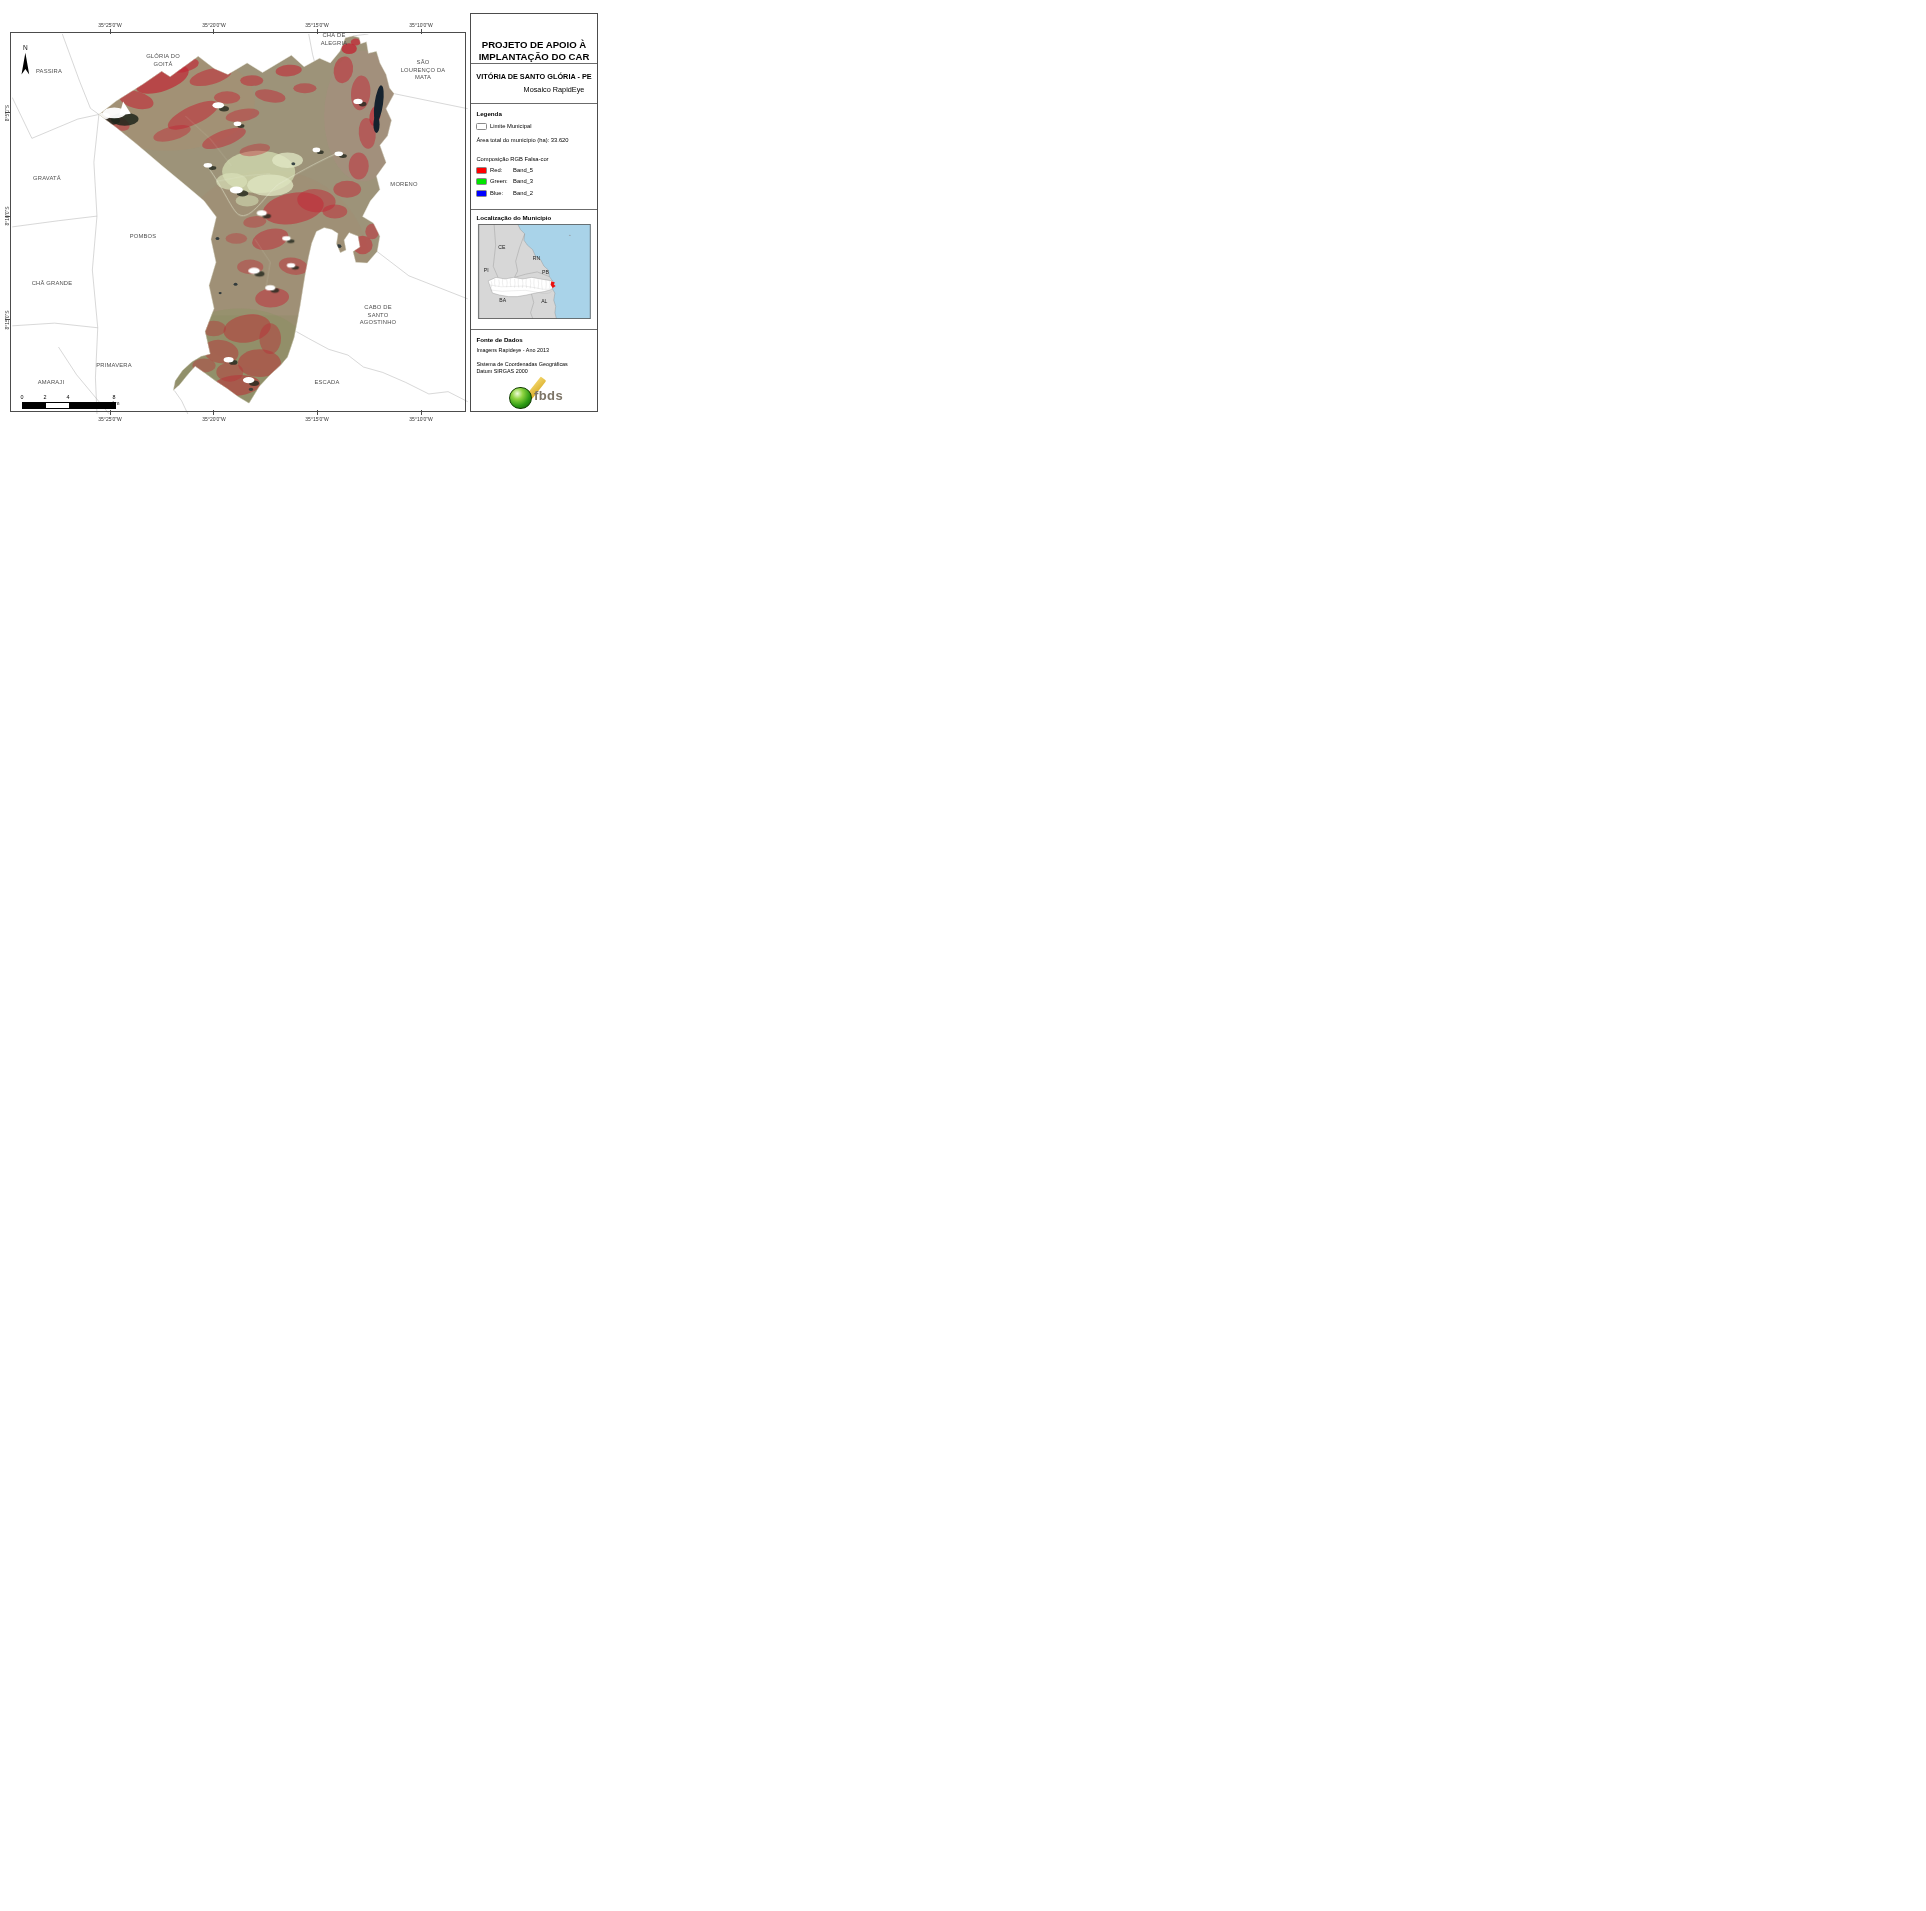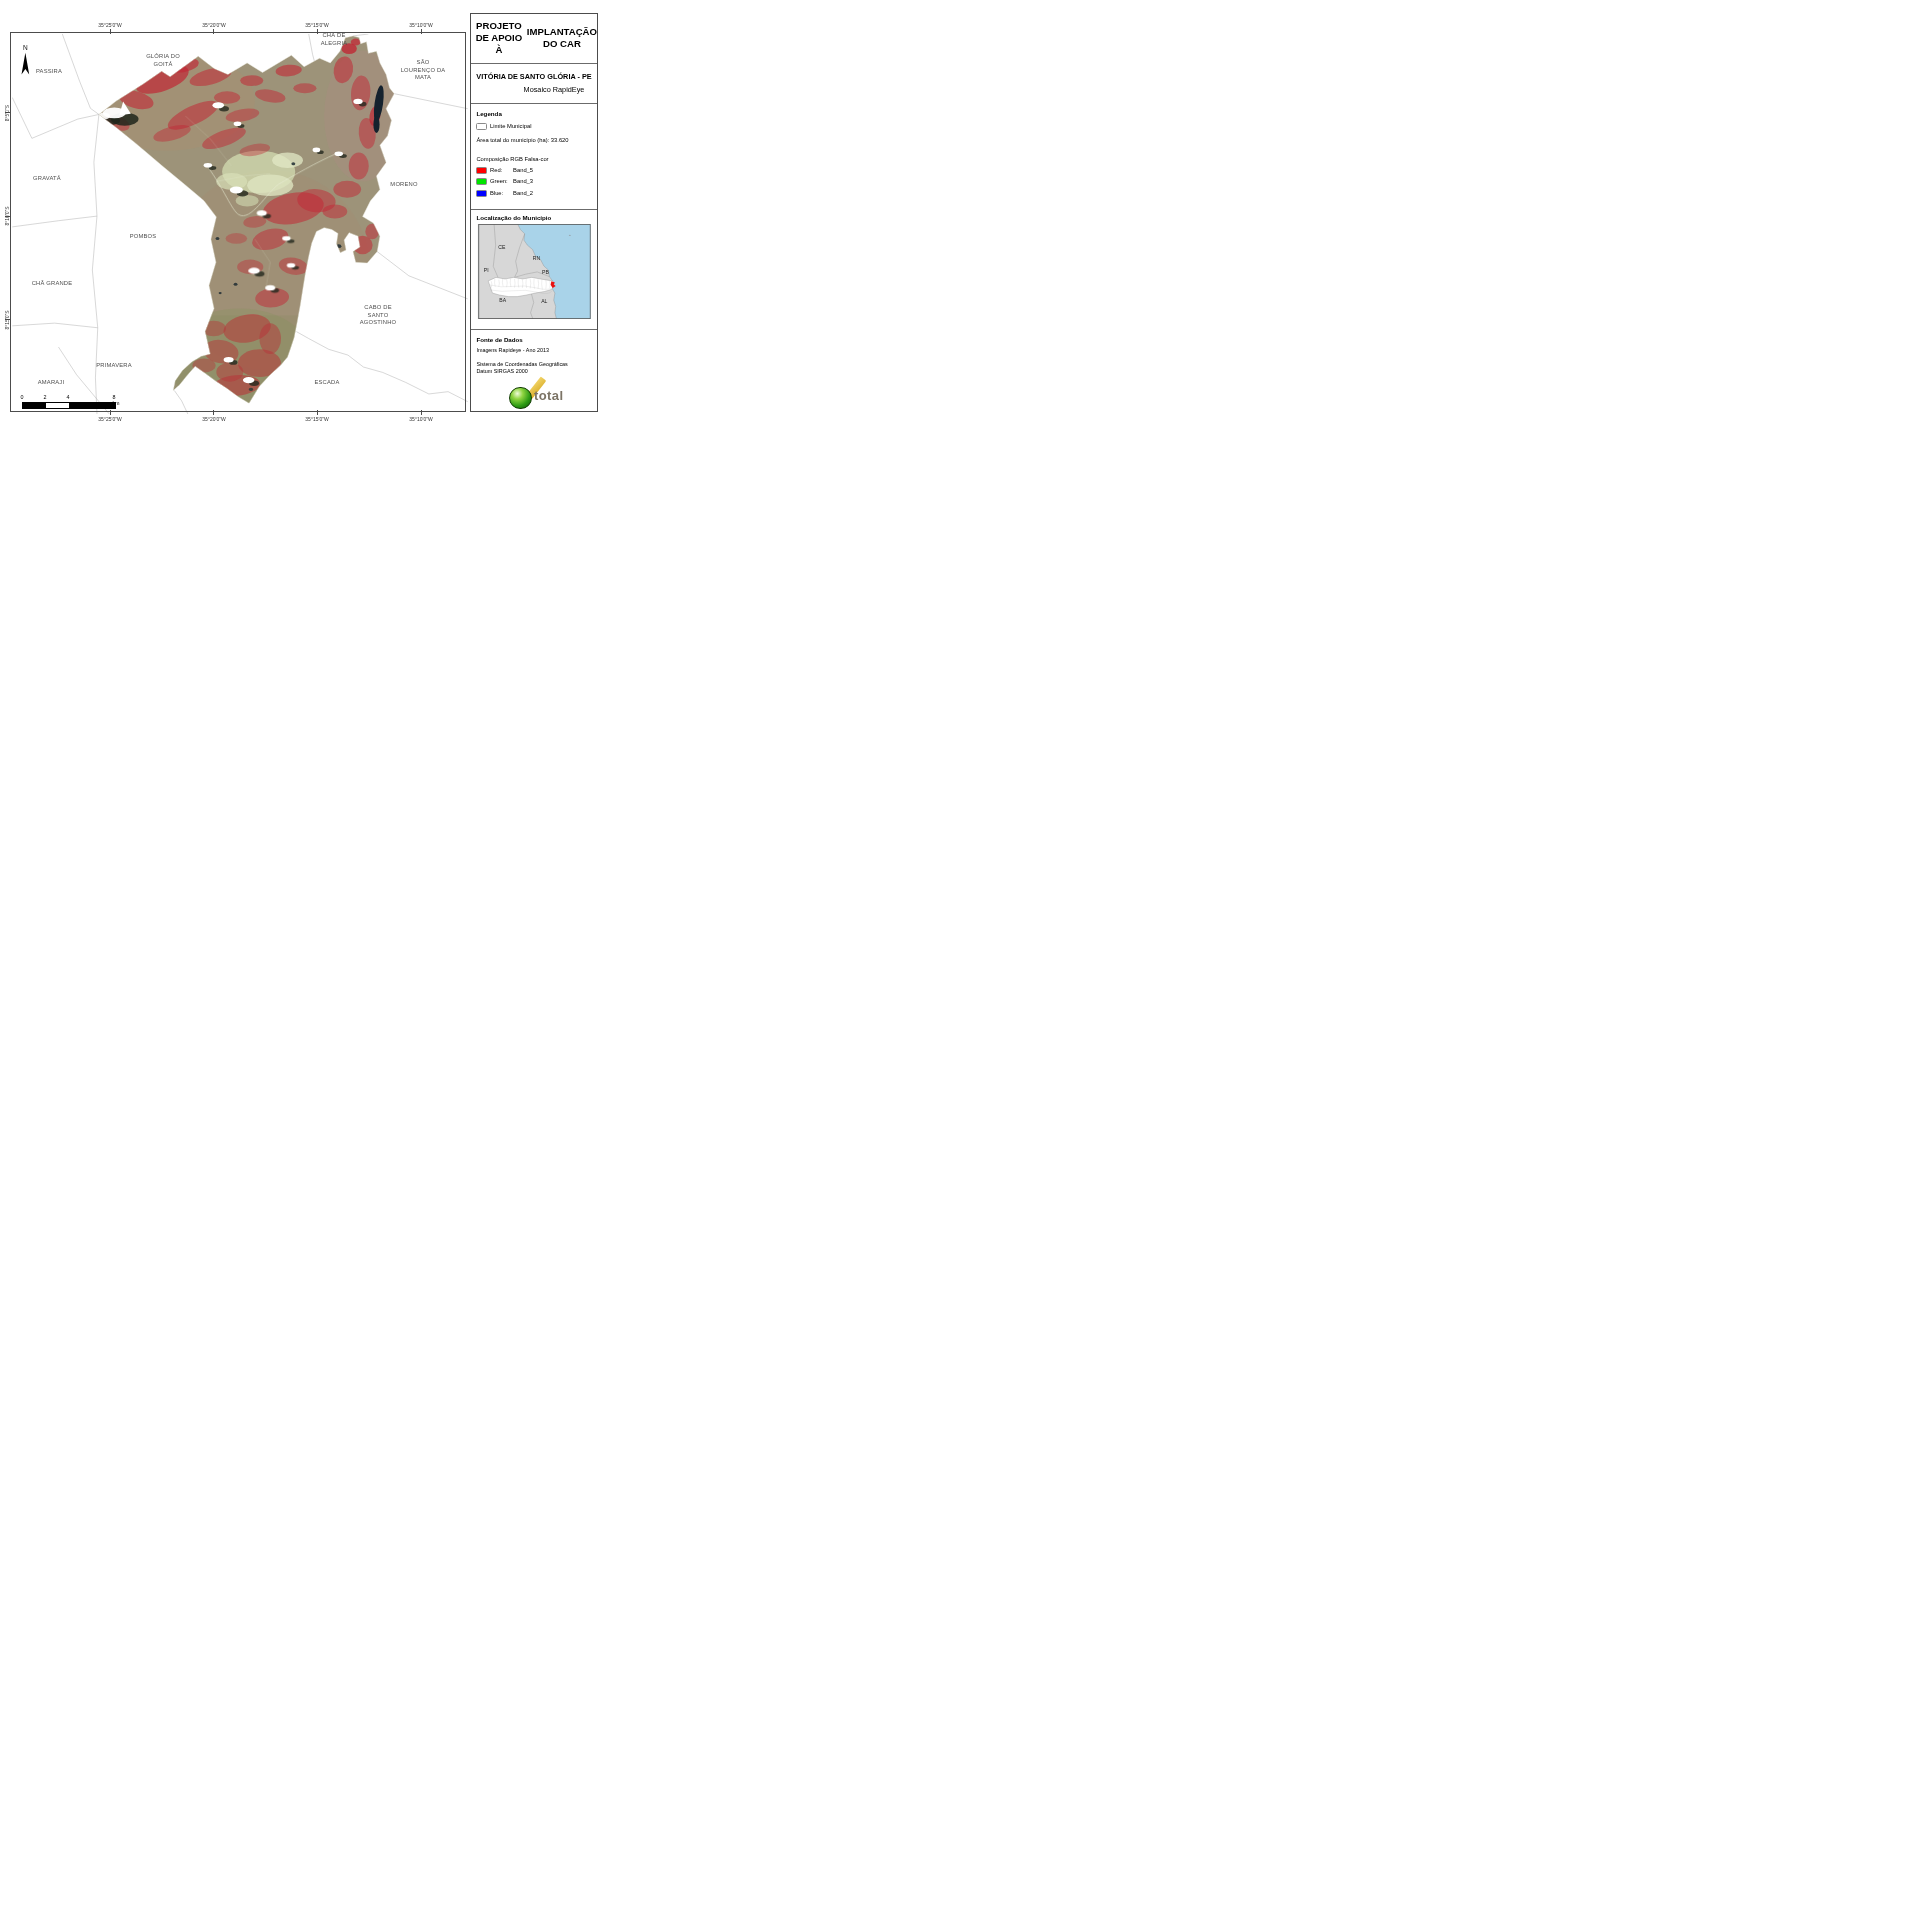--- a/index.html
+++ b/index.html
@@ -22,21 +22,21 @@
          letter-spacing:0.2px;text-align:center;white-space:pre-line;line-height:1.3;z-index:4;}
   
   .scalebar{position:absolute;left:22px;top:394px;width:100px;height:15.4px;z-index:6;}
   .sb-num{position:absolute;top:0;font-size:5.4px;color:#000;transform:translateX(-50%);}
   .sb-bar{position:absolute;top:8px;left:0;width:92px;height:5.4px;background:#000;border:0.4px solid #000;}
   .sb-seg{position:absolute;top:0;height:5.4px;}
   
   .panel{position:absolute;left:470px;top:12.7px;width:126px;height:397px;
          border:0.8px solid #4c4c4c;background:#fff;z-index:5;}
   .divider{position:absolute;left:0;width:100%;height:0;border-top:0.8px solid #6b6b6b;}
-  .ttl{position:absolute;left:0;top:0;width:100%;height:49px;display:flex;flex-direction:row;
+  .ttl{position:absolute;left:0;top:0;width:100%;height:49px;display:flex;flex-direction:column;
        align-items:center;justify-content:flex-end;}
   .ttl div{font-size:9.6px;font-weight:bold;line-height:1.25;text-align:center;color:#000;}
   .sub{position:absolute;left:0;top:49px;width:100%;height:41px;display:flex;flex-direction:column;
        align-items:center;justify-content:center;gap:4.6px;}
   .sub .muni{font-size:7.3px;font-weight:bold;color:#000;}
   .sub .prod{font-size:7.3px;color:#000;margin-left:40px;}
   .p-head{position:absolute;left:5.4px;font-size:6.2px;font-weight:bold;color:#000;}
   .p-text{position:absolute;left:5.4px;font-size:5.8px;color:#000;}
   .leg-row{position:absolute;left:5.4px;display:flex;align-items:center;gap:3.1px;font-size:5.8px;color:#000;}
   .swatch{width:8.5px;height:5.4px;border:0.8px solid #8a8a8a;border-radius:1.5px;flex:0 0 auto;}
@@ -354,18 +354,18 @@
     <div class="divider" style="top:315px"></div>
 
     <div class="p-head" style="top:322px">Fonte de Dados</div>
     <div class="src-line" style="top:333px">Imagens Rapideye - Ano 2013</div>
     <div class="src-line" style="top:347px">Sistema de Coordenadas Geográficas</div>
     <div class="src-line" style="top:354px">Datum SIRGAS 2000</div>
 
     <div class="logo">
       <div class="logo-bar"></div>
       <div class="logo-sphere"></div>
-      <span class="logo-text">total</span>
+      <span class="logo-text">fbds</span>
     </div>
   </div>
 
 </div>
 
 
 </body></html>

